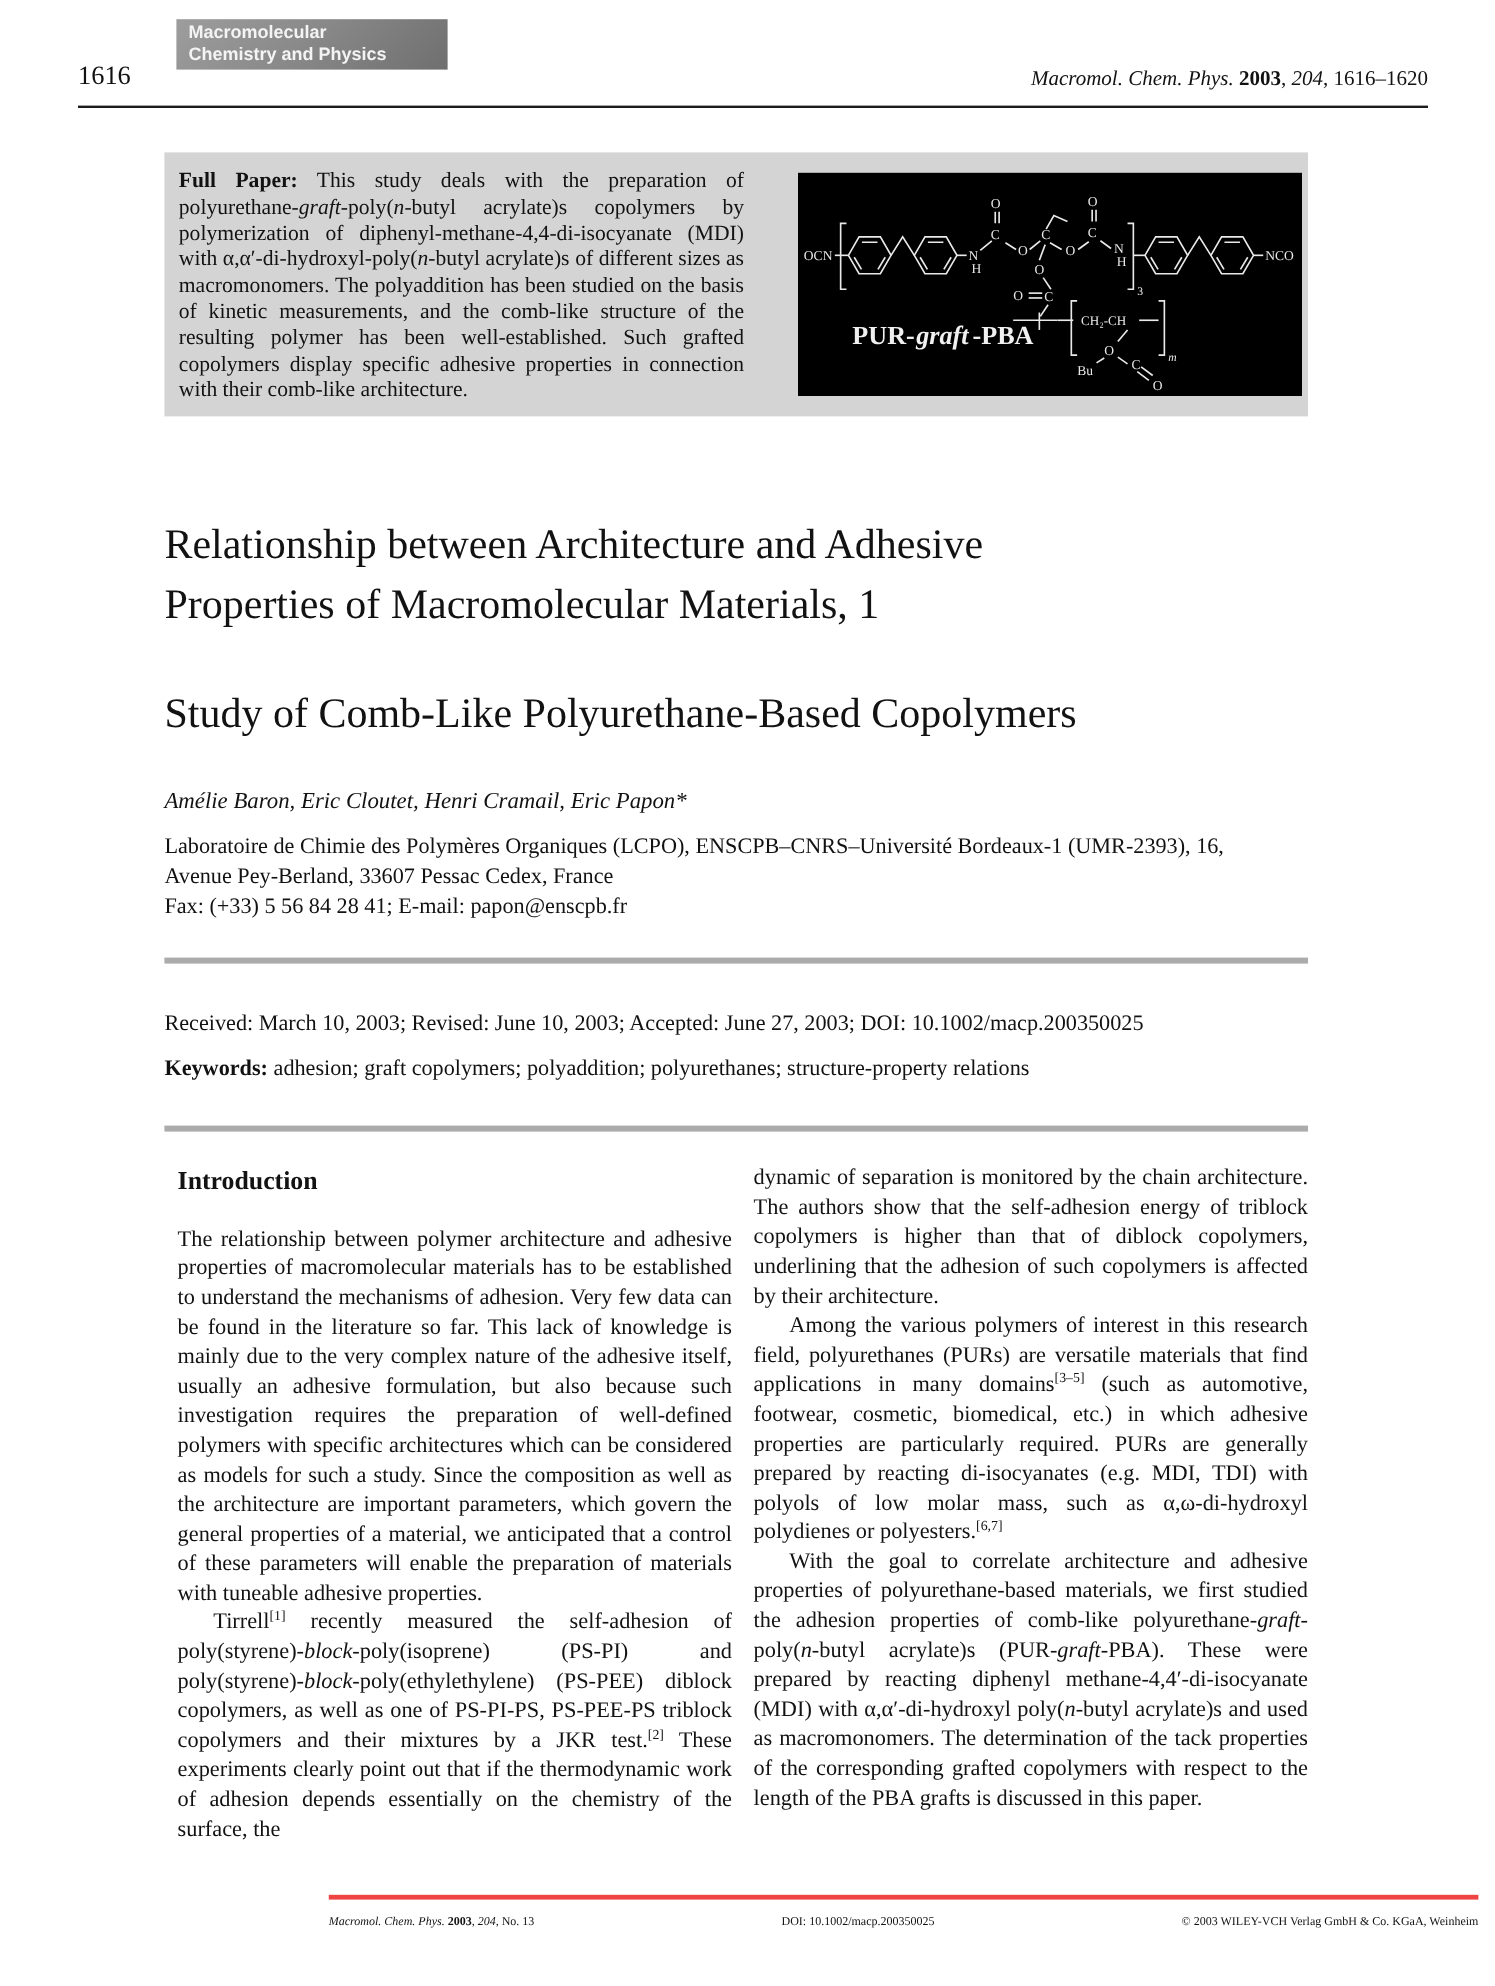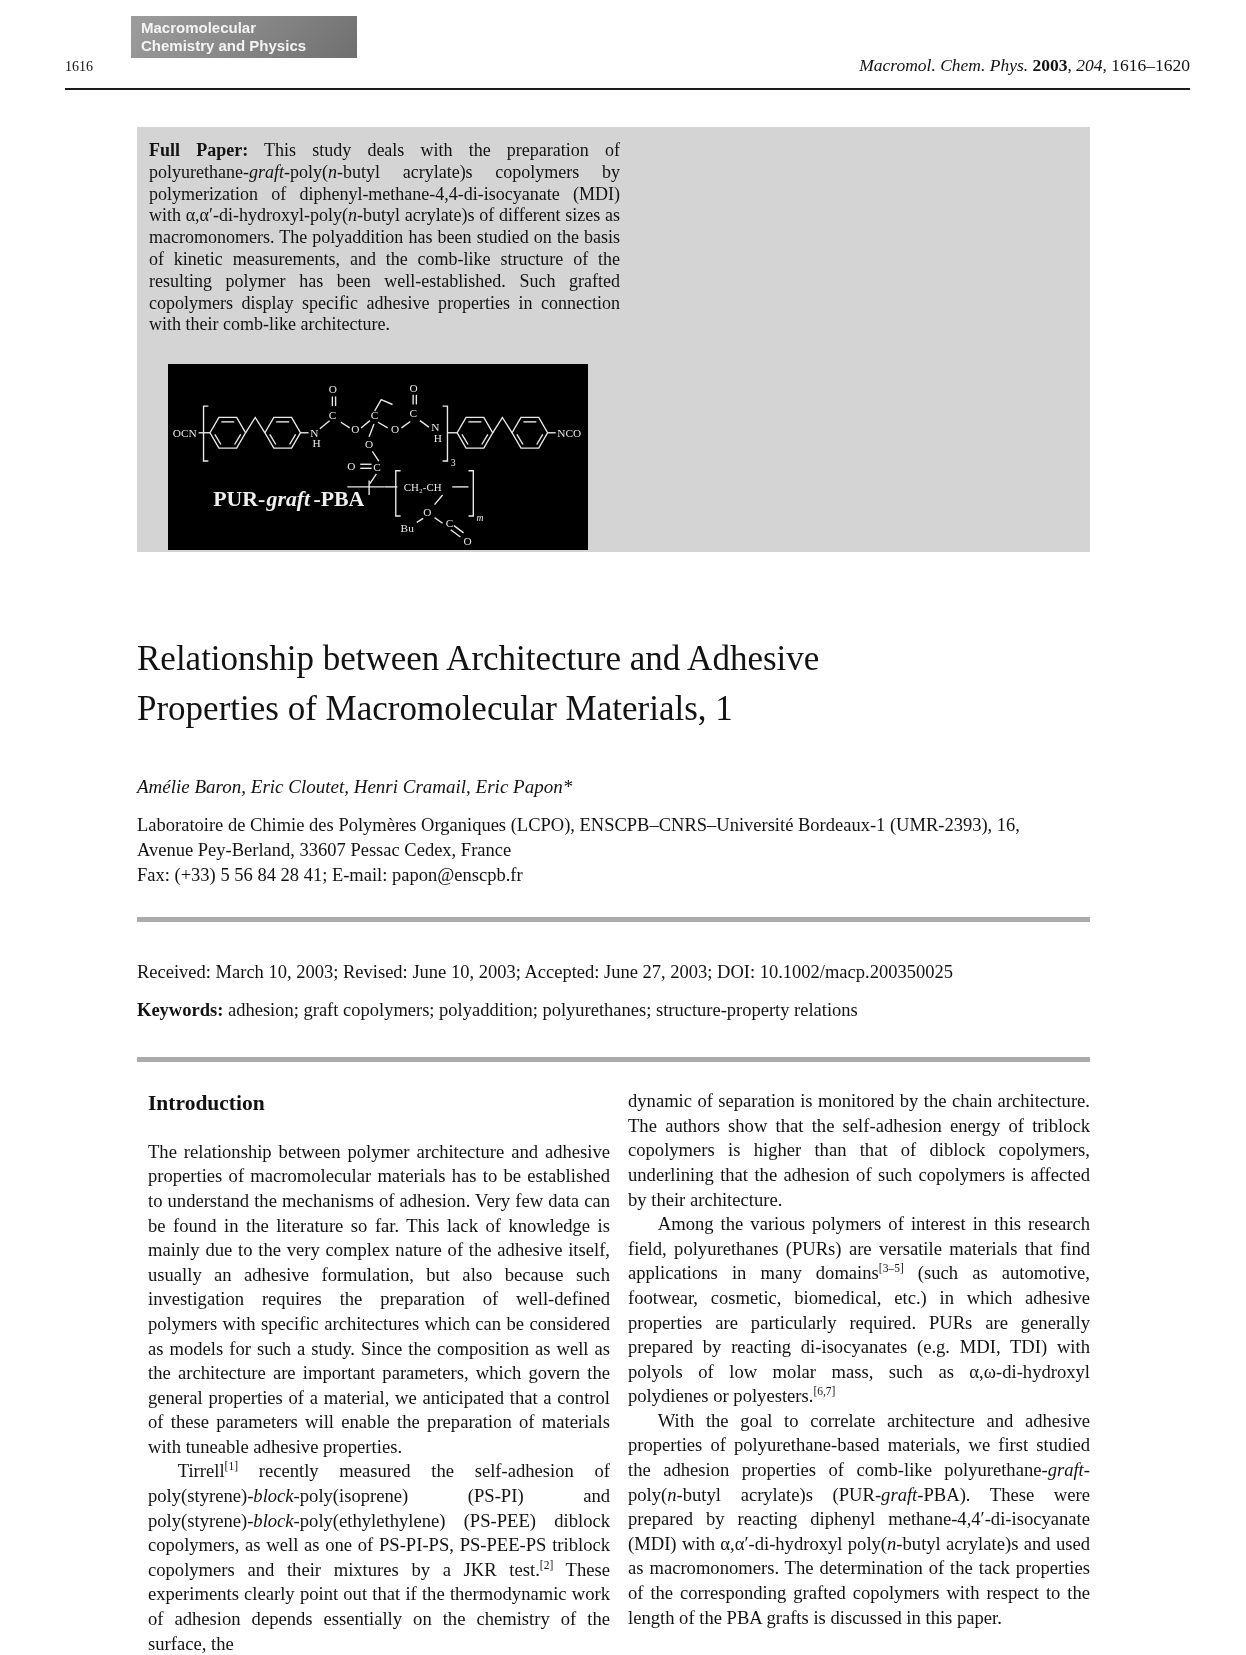--- a/index.html
+++ b/index.html
@@ -14,38 +14,37 @@
   }
   
   .header{
     margin:0 56px 0 65px;
     height:90px;
     border-bottom:2px solid #1c1c1c;
     display:flex;align-items:flex-end;
     box-sizing:border-box;
     padding-bottom:14px;
   }
-  .page-number{font-size:14px;margin-right:38px;line-height:1;}
+  .page-number{font-size:22px;margin-right:38px;line-height:1;}
   .journal-logo{
     width:226px;height:42px;
     background:linear-gradient(135deg,#9d9d9d 0%,#8a8a8a 45%,#6f6f6f 100%);
     color:#f4f4f4;
     font-family:"Liberation Sans","DejaVu Sans",sans-serif;
     font-weight:bold;font-size:15px;line-height:18px;
     padding:3px 10px;box-sizing:border-box;
     align-self:flex-start;margin-top:-24px;
     position:relative;top:40px;
   }
   .journal-citation{margin-left:auto;font-size:17.5px;line-height:1;}
   
   .abstract-row{
     margin:37px 0 0 137px;width:953px;
     background:#d4d4d4;
     display:flex;
-    flex-direction:column;
   }
   .abstract-text{
     width:497px;box-sizing:border-box;
     padding:13px 14px 11px 12px;
     font-size:18px;line-height:21.8px;
     text-align:justify;
   }
   .structure-figure{
     width:420px;height:186px;
     background:#000000;
@@ -189,20 +188,21 @@
       </svg>
     </div>
   </div>
 
   <div class="main">
 
     <div class="title">
       <div>Relationship between Architecture and Adhesive</div>
       <div>Properties of Macromolecular Materials, 1</div>
     </div>
+    <div class="subtitle">Study of Comb-Like Polyurethane-Based Copolymers</div>
 
     <div class="authors">Amélie Baron, Eric Cloutet, Henri Cramail, Eric Papon*</div>
     <div class="affil">
       <div>Laboratoire de Chimie des Polymères Organiques (LCPO), ENSCPB–CNRS–Université Bordeaux-1 (UMR-2393), 16,</div>
       <div>Avenue Pey-Berland, 33607 Pessac Cedex, France</div>
       <div>Fax: (+33) 5 56 84 28 41; E-mail: papon@enscpb.fr</div>
     </div>
 
     <div class="rule-gray rule-1"></div>
 

